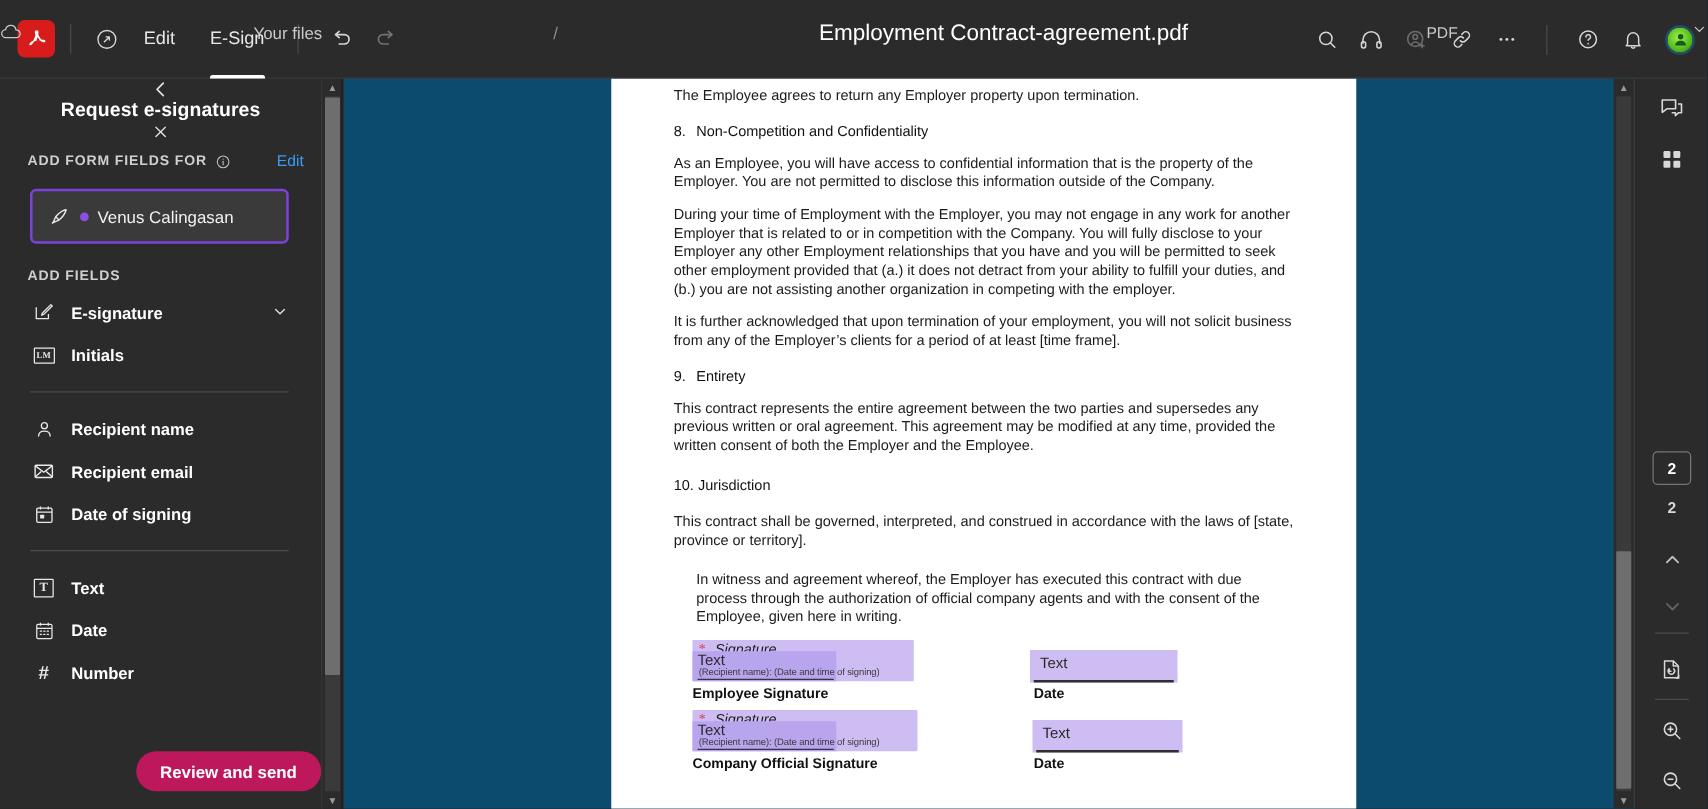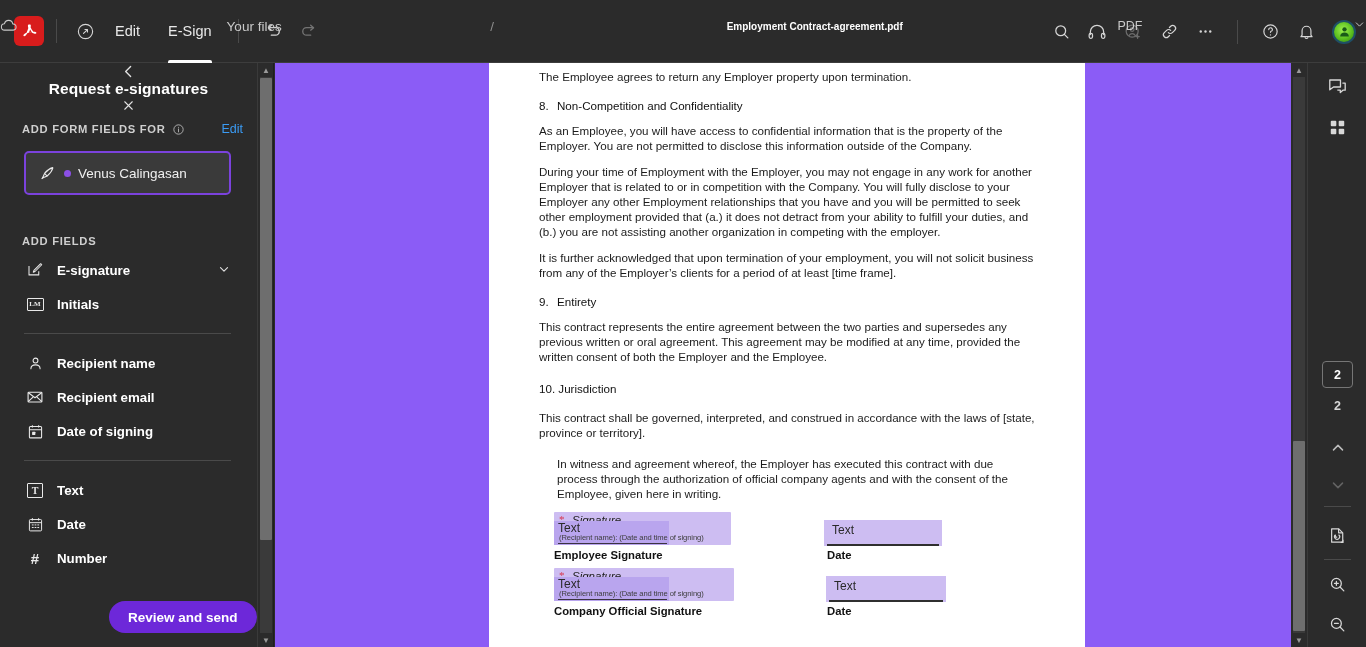--- a/index.html
+++ b/index.html
@@ -41,21 +41,21 @@
   .redo { opacity: .42; }
 
   .crumbs {
     position: absolute; left: 0; right: 0; top: 0; height: 52px;
     display: flex; align-items: center; justify-content: space-between;
     gap: 8px; pointer-events: none;
   }
   .crumbs > * { pointer-events: auto; }
   .crumb-link { color: #c9c9c9; font-size: 13.5px; cursor: pointer; }
   .crumb-sep { color: #8d8d8d; font-size: 13.5px; }
-  .crumb-file { color: #ffffff; font-size: 10px; font-weight: bold; cursor: pointer; padding-left: 24px; }
+  .crumb-file { color: #ffffff; font-size: 18px; font-weight: normal; cursor: pointer; padding-left: 24px; }
   .crumb-type { color: #c9c9c9; font-size: 12.5px; margin-left: 6px; }
   .crumb-chev { color: #c9c9c9; margin-left: 2px; cursor: pointer; }
 
   .topright {
     position: absolute; right: 10px; top: 0; height: 63px;
     display: flex; align-items: center; gap: 4px;
   }
   .avatar {
     width: 24px; height: 24px; border-radius: 50%;
     background: radial-gradient(circle at 45% 40%, #9ef04e 0%, #5bbf1f 55%, #2f7d10 100%);
@@ -92,21 +92,21 @@
 
   .recipient-box {
     margin: 11px 26px 0 24px; height: 44px; border-radius: 5px;
     border: 2px solid #7b42dd; background: #3a3a3a;
     display: flex; align-items: center; gap: 7px; padding: 0 12px; cursor: pointer;
   }
   .rec-dot { width: 7px; height: 7px; border-radius: 50%; background: #8b4fe6; flex:none;}
   .rec-name { color: #f0f0f0; font-size: 13.5px; }
 
   .sec-label2 {
-    padding: 40px 14px 4px 22px; color: #cfcfcf;
+    padding: 20px 14px 4px 22px; color: #cfcfcf;
     font-size: 11.2px; font-weight: bold; letter-spacing: .72px;
   }
 
   .field-item {
     display: flex; align-items: center; gap: 13px;
     height: 34px; padding: 0 26px 0 26px; cursor: pointer;
     color: #ffffff; font-size: 13.3px; font-weight: bold;
   }
   .field-item .fi-ic { width: 18px; display: flex; justify-content: center; color: #e9e9e9; }
   .field-item .fi-chev { margin-left: auto; color: #dcdcdc; }
@@ -120,38 +120,38 @@
   }
   .text-box {
     width: 16px; height: 15px; border: 1.3px solid #e9e9e9; border-radius: 1px;
     display:flex;align-items:center;justify-content:center;
     font-size: 10px; color: #e9e9e9; font-family: "Liberation Serif", serif;
   }
   .hashsym { font-size: 15px; color:#e9e9e9; font-weight:bold; }
 
   .review-btn {
     position: absolute; left: 109px; top: 538px;
-    background: #6d28d9; color: #ffffff; border: none; border-radius: 20px;
+    background: #be185d; color: #ffffff; border: none; border-radius: 20px;
     height: 32px; padding: 0 19px; font-size: 13.5px; font-weight: bold;
     cursor: pointer; font-family: "Liberation Sans", sans-serif;
   }
 
   
   .lp-scroll {
     position: absolute; left: 258px; top: 63px; width: 16px; height: 584px;
     background: #2b2b2b; border-right: 1px solid #1f1f1f;
   }
   .sb-arrow { position:absolute; left:0; width:16px; height:14px; display:flex; align-items:center; justify-content:center; color:#9a9a9a; font-size:8px; cursor:pointer;}
   .sb-track { position:absolute; left:2px; width:12px; background:#3a3a3a; }
   .sb-thumb { position:absolute; left:2px; width:12px; background:#6e6e6e; border-radius:1px; cursor:pointer;}
 
   
   .docarea {
     position: absolute; left: 275px; top: 63px; right: 59px; bottom: 0;
-    background: #8b5cf6; overflow: hidden;
+    background: #0c4a6e; overflow: hidden;
   }
   .page {
     position: absolute; left: 214px; top: -2px; width: 596px; min-height: 636px;
     background: #ffffff;
   }
   .page-inner { padding: 0 50px; color: #111; }
   .p {
     font-family: "Liberation Sans", sans-serif;
     font-size: 11.6px; line-height: 15.2px; color: #1b1b1b;
     margin-bottom: 10px;

